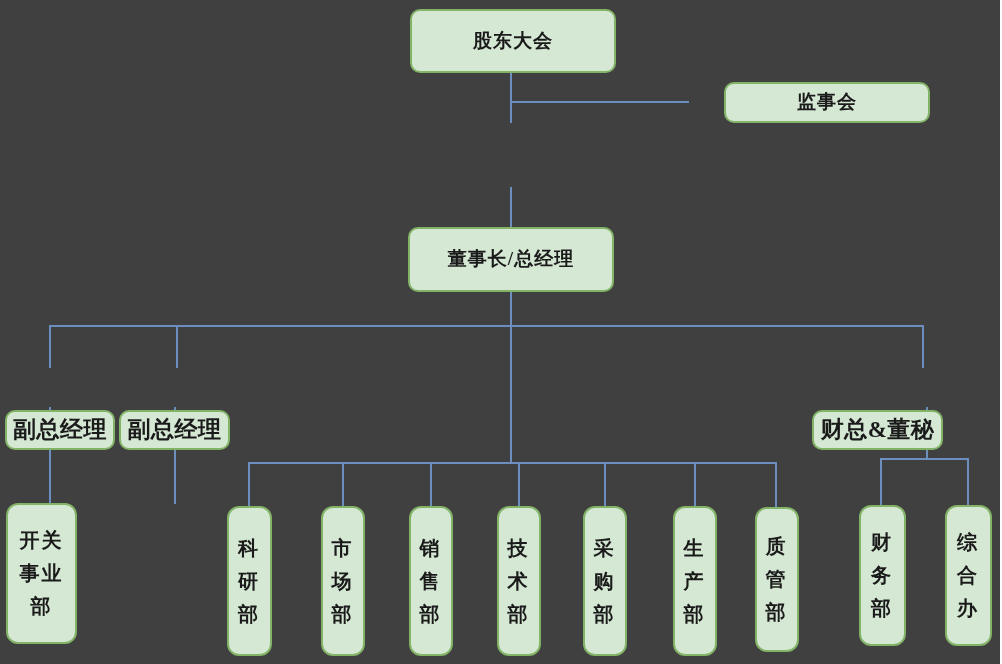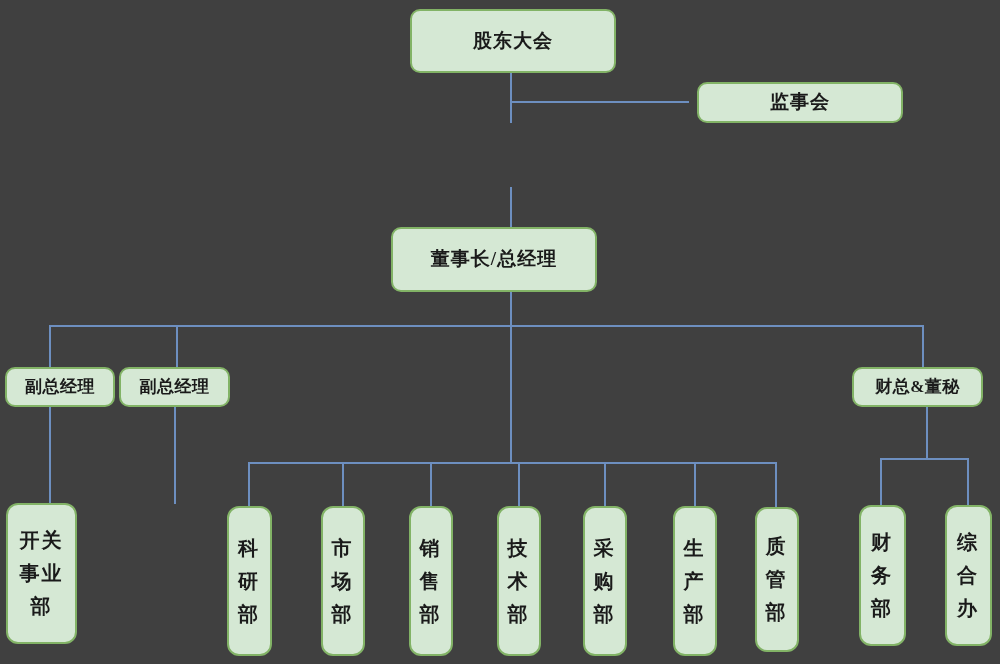--- a/index.html
+++ b/index.html
@@ -25,21 +25,21 @@
     align-items: center;
     justify-content: center;
     text-align: center;
     color: var(--text-color, #1a1a1a);
     font-weight: 700;
     font-size: 19px;
     white-space: pre-line;
     letter-spacing: 1px;
     line-height: 1.5;
   }
-  .node.small { font-size: 17px; letter-spacing: 0.5px; }
+  .node.small { font-size: 23px; letter-spacing: 0.5px; margin-top: 43px; }
   .node.tall {
     border-radius: 12px;
     font-size: 20px;
     line-height: 1.65;
     letter-spacing: 3px;
   }
   .hline, .vline {
     position: absolute;
     background: var(--connector-color, #6d8fc0);
   }
@@ -70,30 +70,30 @@
   <div class="vline" style="left:775px; top:462px; height:45px;"></div>
   <div class="vline" style="left:49px;  top:407px; height:97px;"></div>
   <div class="vline" style="left:174px; top:407px; height:97px;"></div>
   <div class="vline" style="left:926px; top:407px; height:53px;"></div>
   <div class="hline" style="left:880px; top:458px; width:89px;"></div>
   <div class="vline" style="left:880px; top:458px; height:48px;"></div>
   <div class="vline" style="left:967px; top:458px; height:48px;"></div>
 
   <div class="node" style="left:410px; top:9px; width:206px; height:64px;">股东大会</div>
 
-  <div class="node" style="left:697px; top:82px; width:206px; height:41px;">监事会</div>
+  <div class="node" style="left:724px; top:82px; width:206px; height:41px;">监事会</div>
 
 
-  <div class="node" style="left:391px; top:227px; width:206px; height:65px;">董事长/总经理</div>
+  <div class="node" style="left:408px; top:227px; width:206px; height:65px;">董事长/总经理</div>
 
   <div class="node small" style="left:5px; top:367px; width:110px; height:40px;">副总经理</div>
 
   <div class="node small" style="left:119px; top:367px; width:111px; height:40px;">副总经理</div>
 
-  <div class="node small" style="left:852px; top:367px; width:131px; height:40px;">财总&amp;董秘</div>
+  <div class="node small" style="left:812px; top:367px; width:131px; height:40px;">财总&amp;董秘</div>
 
   <div class="node tall" style="left:6px; top:503px; width:71px; height:141px; letter-spacing:2px;">开关
 事业
 部</div>
 
 
   <div class="node tall" style="left:227px; top:506px; width:45px; height:150px;">科
 研
 部</div>
 

